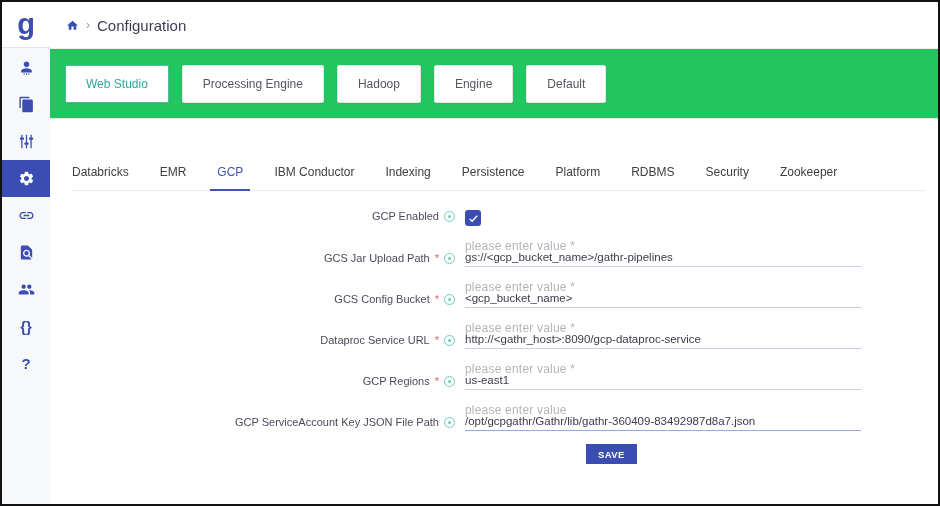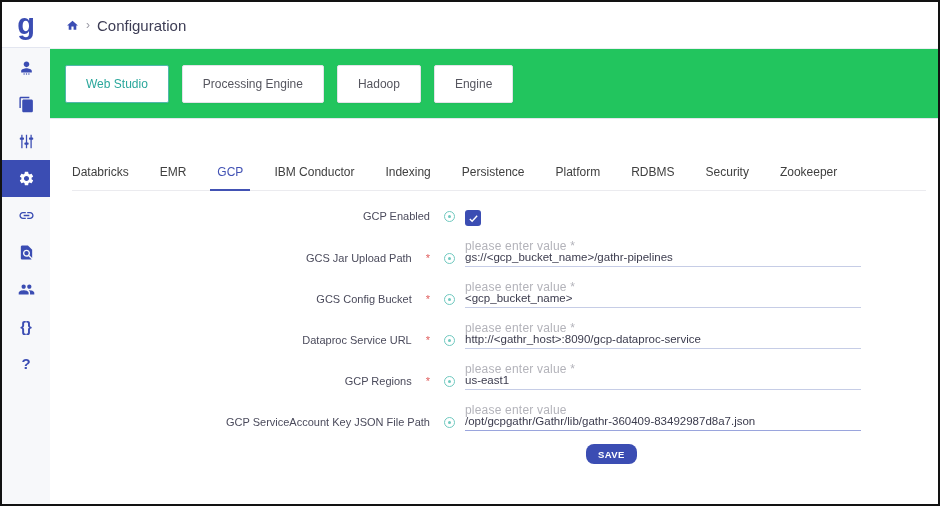--- a/index.html
+++ b/index.html
@@ -93,21 +93,21 @@
   .cfg-tab.active::after {
     content: ""; position: absolute; left: -7px; right: -7px; bottom: -1px;
     height: 2px; background: #4252b4;
   }
 
   
   .form { margin-top: 19px; }
   .frow { display: flex; align-items: flex-start; margin-bottom: 13px; }
   .flabel {
     width: 383px; flex-shrink: 0;
-    display: flex; justify-content: flex-end; align-items: center; gap: 14px;
+    display: flex; justify-content: flex-end; align-items: center; gap: 5px;
     font-size: 11px; color: #4b4b5c;
   }
   .frow.text-row .flabel { padding-top: 13px; }
   .req { color: #e05d5d; font-size: 11px; line-height: 1; }
   .info-icon {
     width: 11px; height: 11px; flex-shrink: 0;
     border: 1px solid #6fc9bf; border-radius: 50%;
     display: inline-flex; align-items: center; justify-content: center;
   }
   .info-icon::after { content: ""; width: 3px; height: 3px; border-radius: 50%; background: #6fc9bf; }
@@ -128,21 +128,21 @@
     width: 16px; height: 16px; margin-left: 10px;
     background: #3b4db3; border-radius: 3px;
     display: flex; align-items: center; justify-content: center;
     cursor: pointer;
   }
   .checkbox svg { width: 11px; height: 11px; stroke: #fff; stroke-width: 3; fill: none; }
 
   .save-row { margin-top: 8px; padding-left: 514px; }
   .save-btn {
     background: #3b4db3; color: #fff;
-    border: none; border-radius: 8px;
+    border: none; border-radius: 0;
     font-family: "Liberation Sans", sans-serif;
     font-size: 9.5px; font-weight: 700; letter-spacing: .4px;
     padding: 5px 12px 4px; cursor: pointer;
   }
 </style>
 </head>
 <body>
 
 <div class="frame">
 
@@ -213,20 +213,21 @@
         <span class="crumb-sep">›</span>
         <span class="crumb-current">Configuration</span>
       </div>
     </header>
 
     <div class="tabstrip" id="category-tabs">
         <div class="cat-tab active">Web Studio</div>
         <div class="cat-tab">Processing Engine</div>
         <div class="cat-tab">Hadoop</div>
         <div class="cat-tab">Engine</div>
+        <div class="cat-tab">Default</div>
       </div>
 
     <div class="content">
       <div class="config-tabs" id="config-tabs">
           <div class="cfg-tab">Databricks</div>
           <div class="cfg-tab">EMR</div>
           <div class="cfg-tab active">GCP</div>
           <div class="cfg-tab">IBM Conductor</div>
           <div class="cfg-tab">Indexing</div>
           <div class="cfg-tab">Persistence</div>

